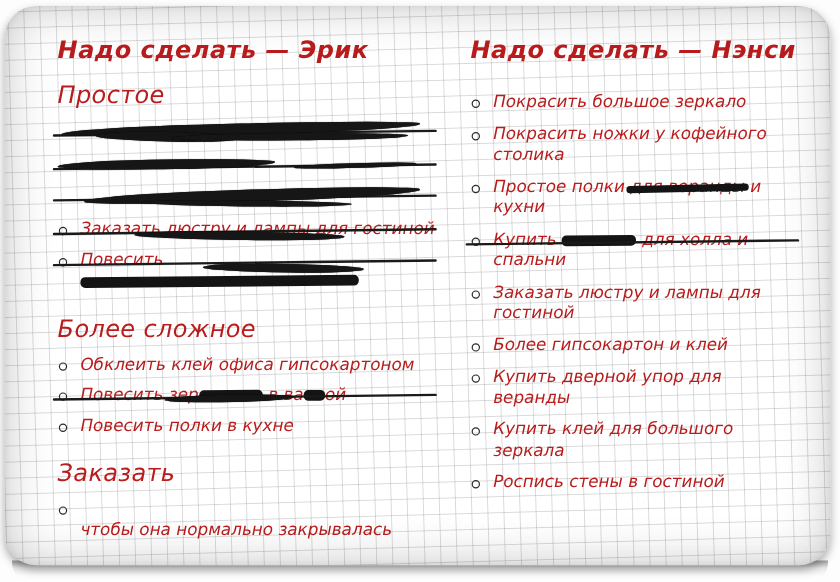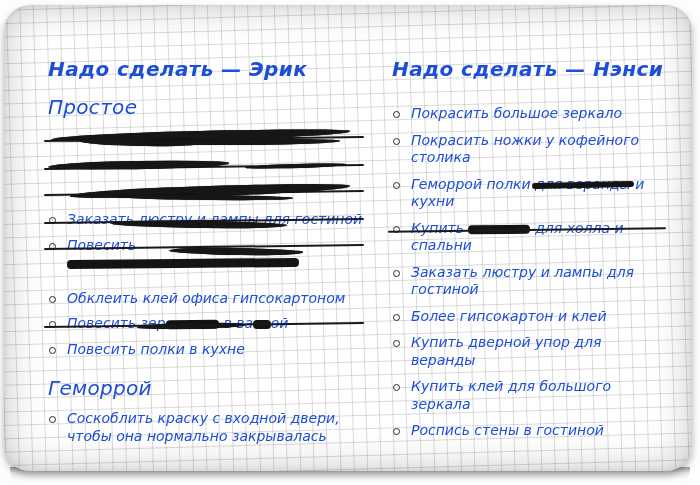--- a/index.html
+++ b/index.html
@@ -29,21 +29,21 @@
     background-size:13.4px 13.4px;
     transform:rotate(-1.6deg);
   }
   .vignette{
     position:absolute;inset:0;border-radius:26px;pointer-events:none;
     box-shadow:inset 0 0 38px rgba(60,60,60,.30), inset 0 0 6px rgba(60,60,60,.12);
   }
   .content{
     position:absolute;inset:0;display:flex;
     padding:24px 24px 0 44px;box-sizing:border-box;
-    color:#1d4ed8;font-style:italic;margin-top:28px;
+    color:#b91c1c;font-style:italic;
   }
   .col-left{width:318px;flex:none;}
   .col-right{flex:1;padding-left:26px;box-sizing:border-box;}
   h1.title{
     font-size:20px;font-weight:bold;font-style:italic;
     letter-spacing:.4px;margin:0 0 14px 0;white-space:nowrap;
   }
   .col-right h1.title{margin-bottom:24px;}
   h2.heading{
     font-size:20px;font-weight:normal;font-style:italic;
@@ -129,62 +129,63 @@
                 </div>
                 <div class="item">
                   <span class="bullet"></span>
                   <span class="txt"><span>Повесить </span><span class="inline-blot" style="width: 26ch;"></span></span>
                   <span class="strikeline"></span>
                   <span class="bar" style="left: 38%; width: 42%; top: 11px; height: 7px; transform: rotate(1deg);"></span>
                 </div>
               </div>
             </div>
             <div class="section">
+              <h2 class="heading">Более сложное</h2>
               <div class="items">
                 <div class="item">
                   <span class="bullet"></span>
                   <span class="txt"><span>Обклеить клей офиса гипсокартоном</span></span>
                 </div>
                 <div class="item">
                   <span class="bullet"></span>
                   <span class="txt"><span>Повесить зер</span><span class="inline-blot" style="width: 6ch;"></span><span> в ва</span><span class="inline-blot" style="width: 2ch;"></span><span>ой</span></span>
                   <span class="strikeline"></span>
                   <span class="bar" style="left: 28%; width: 34%; top: 8px; height: 6px; transform: rotate(-1deg);"></span>
                 </div>
                 <div class="item">
                   <span class="bullet"></span>
                   <span class="txt"><span>Повесить полки в кухне</span></span>
                 </div>
               </div>
             </div>
             <div class="section">
-              <h2 class="heading">Геморрой</h2>
+              <h2 class="heading">Заказать</h2>
               <div class="items">
                 <div class="item">
                   <span class="bullet"></span>
-                  <span class="txt"><span>Соскоблить краску с входной двери,</span><br><span>чтобы она нормально закрывалась</span></span>
+                  <span class="txt"><br><span>чтобы она нормально закрывалась</span></span>
                 </div>
               </div>
             </div>
           </div>
       </div>
       <div class="col-right">
         <h1 class="title">Надо сделать — Нэнси</h1>
         <div id="right-items" class="items">
             <div class="item">
               <span class="bullet"></span>
               <span class="txt"><span>Покрасить большое зеркало</span></span>
             </div>
             <div class="item">
               <span class="bullet"></span>
               <span class="txt"><span>Покрасить ножки у кофейного столика</span></span>
             </div>
             <div class="item">
               <span class="bullet"></span>
-              <span class="txt"><span>Геморрой полки </span><span class="word-blot">для веранды</span><span> и кухни</span></span>
+              <span class="txt"><span>Простое полки </span><span class="word-blot">для веранды</span><span> и кухни</span></span>
             </div>
             <div class="item">
               <span class="bullet"></span>
               <span class="txt"><span>Купить </span><span class="inline-blot" style="width: 7ch;"></span><span> для холла и спальни</span></span>
               <span class="strikeline"></span>
             </div>
             <div class="item">
               <span class="bullet"></span>
               <span class="txt"><span>Заказать люстру и лампы для гостиной</span></span>
             </div>

